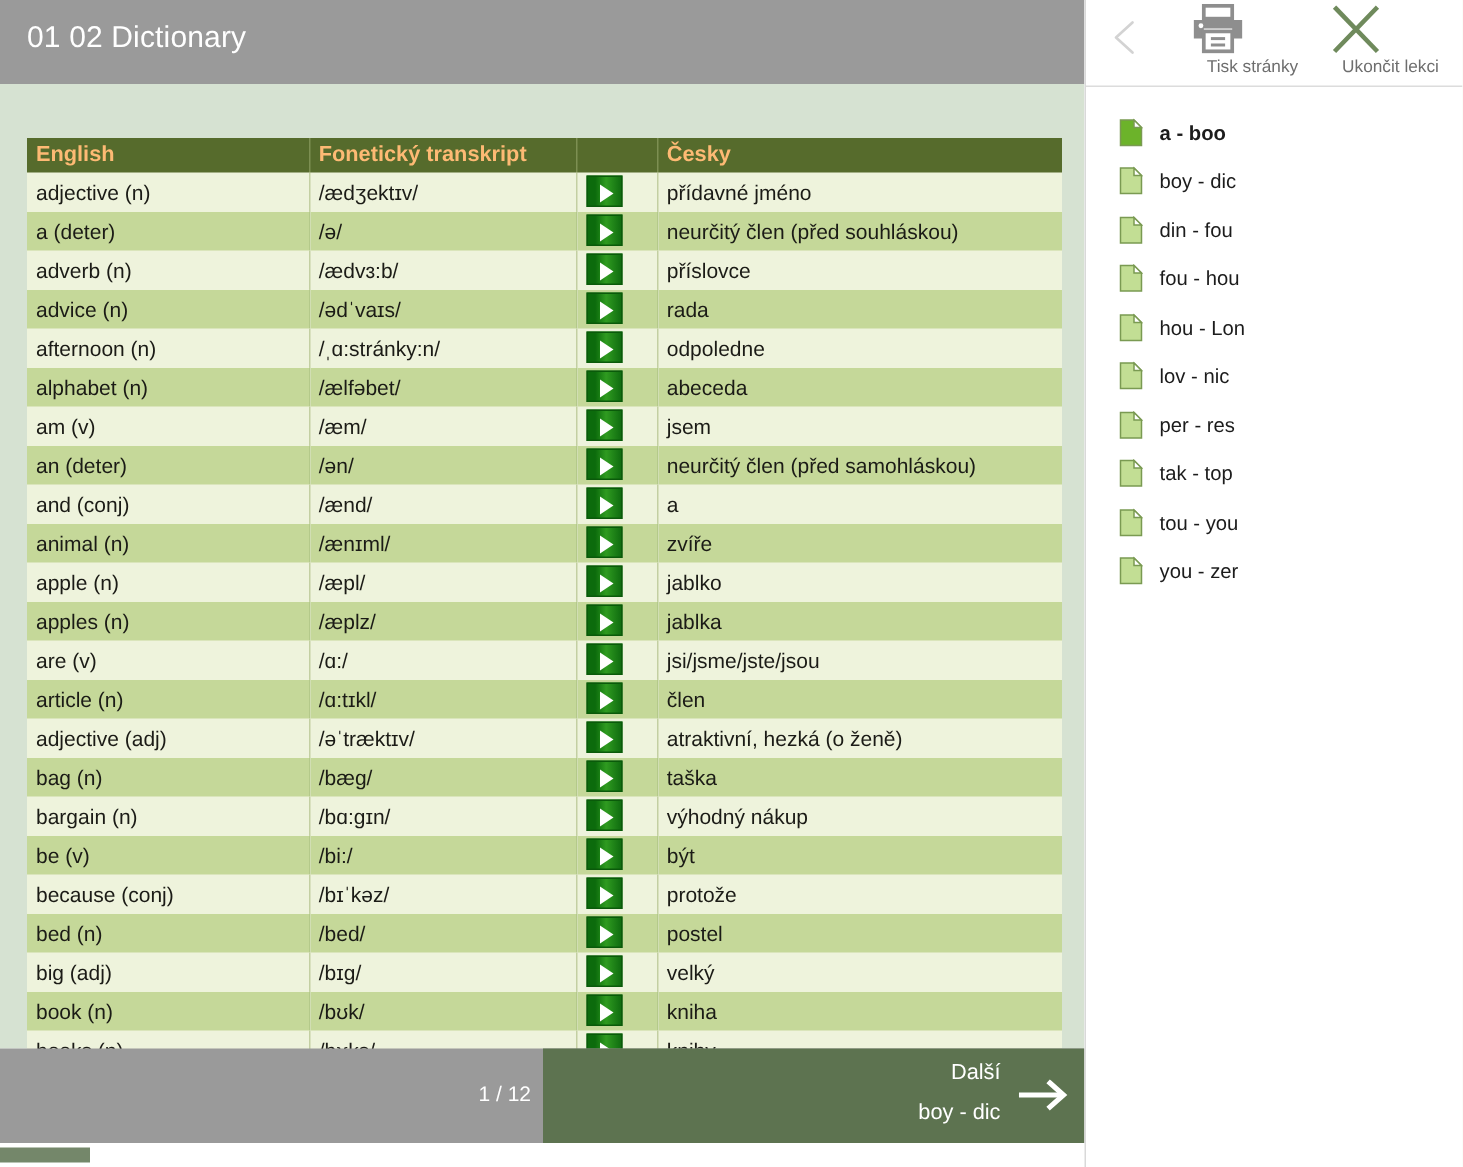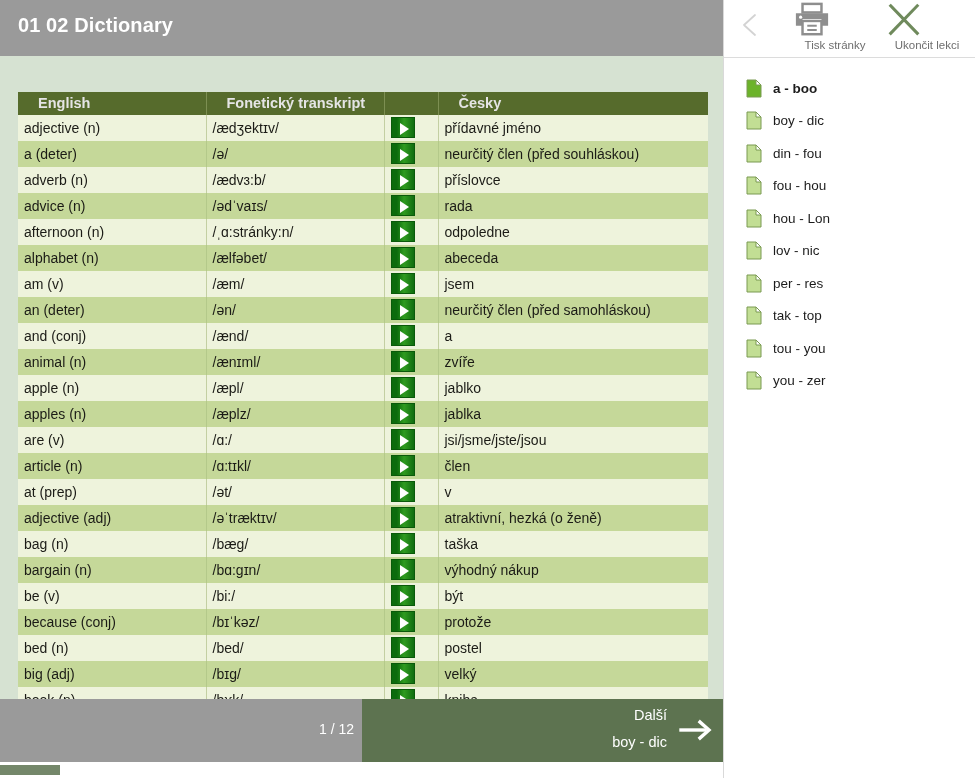--- a/index.html
+++ b/index.html
@@ -17,45 +17,45 @@
     width: 723px; height: 778px;
     background: #ffffff;
   }
   #title-bar {
     position: absolute; left: 0; top: 0;
     width: 723px; height: 56px;
     background: #9a9a9a;
   }
   #title-bar .title {
     position: absolute; left: 18px; top: 14px;
-    font-size: 20px; color: #ffffff; font-weight: 700;
+    font-size: 20px; color: #ffffff; font-weight: 400;
     letter-spacing: .1px;
   }
 
   #content-pane {
     position: absolute; left: 0; top: 56px;
     width: 723px; height: 643px;
     background: #d6e2d2;
   }
 
   
   #dict-table {
     position: absolute; left: 18px; top: 36px;
     width: 690px;
     border-collapse: collapse;
     background: #eef3dc;
     table-layout: fixed;
   }
   #dict-table th {
     background: #566b2c;
-    color: #e5e5e5;
+    color: #fdba74;
     font-size: 14.5px;
     font-weight: bold;
     text-align: left;
-    padding: 3px 6px 4px 20px;
+    padding: 3px 6px 4px 6px;
     height: 20px;
     border-right: 1px solid #7d8f52;
     margin-left: 17px;
   }
   #dict-table th:last-child { border-right: none; }
   #dict-table td {
     font-size: 14px;
     color: #1b1b16;
     padding: 2px 6px 3px 6px;
     height: 22.6px;
@@ -292,26 +292,20 @@
               <td class="play-cell"><span class="play-btn"></span></td>
               <td>jsi/jsme/jste/jsou</td>
             </tr>
             <tr>
               <td>article (n)</td>
               <td>/ɑ:tɪkl/</td>
               <td class="play-cell"><span class="play-btn"></span></td>
               <td>člen</td>
             </tr>
             <tr>
-              <td>at (prep)</td>
-              <td>/ət/</td>
-              <td class="play-cell"><span class="play-btn"></span></td>
-              <td>v</td>
-            </tr>
-            <tr>
               <td>adjective (adj)</td>
               <td>/əˈtræktɪv/</td>
               <td class="play-cell"><span class="play-btn"></span></td>
               <td>atraktivní, hezká (o ženě)</td>
             </tr>
             <tr>
               <td>bag (n)</td>
               <td>/bæg/</td>
               <td class="play-cell"><span class="play-btn"></span></td>
               <td>taška</td>

